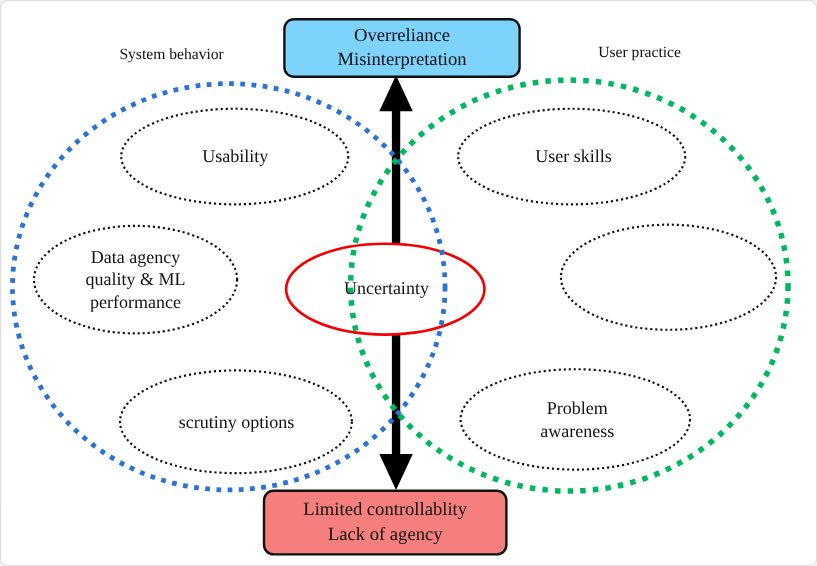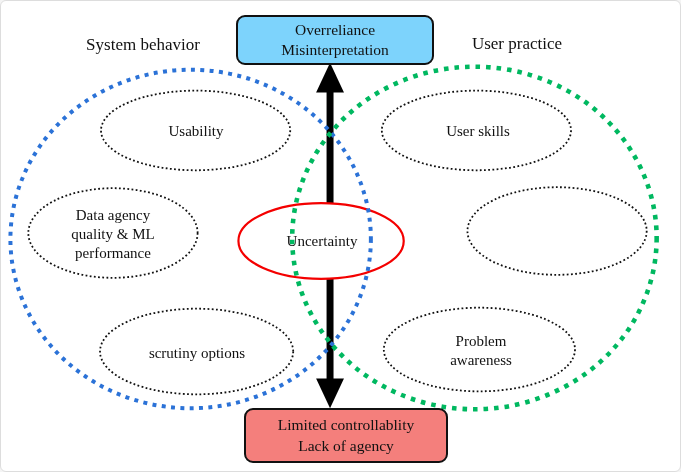--- a/index.html
+++ b/index.html
@@ -16,21 +16,21 @@
   .layer{position:absolute;left:0;top:0;width:100%;height:100%;}
   .lbl{
     position:absolute;
     transform:translate(-50%,-50%);
     text-align:center;
     font-size:15px;
     line-height:1.25;
     white-space:nowrap;
   }
   .lbl span{display:block;}
-  .heading{font-size:17px;}
+  .heading{font-size:13px;}
   .redbox{
     position:absolute;
     display:flex;flex-direction:column;align-items:center;justify-content:center;
     border:2.5px solid #111;
     border-radius:9px;
     font-size:15.5px;
     line-height:1.3;
     text-align:center;
     box-sizing:border-box;
   }
@@ -55,28 +55,28 @@
 
     <ellipse cx="195" cy="130" rx="95" ry="40" fill="none" stroke-width="1.8" stroke-dasharray="1.8 2.4" stroke="#111111"></ellipse>
     <ellipse cx="112" cy="233" rx="85" ry="45" fill="none" stroke-width="1.8" stroke-dasharray="1.8 2.4" stroke="#111111"></ellipse>
     <ellipse cx="196" cy="352" rx="97" ry="43" fill="none" stroke-width="1.8" stroke-dasharray="1.8 2.4" stroke="#111111"></ellipse>
     <ellipse cx="477" cy="130" rx="95" ry="40" fill="none" stroke-width="1.8" stroke-dasharray="1.8 2.4" stroke="#111111"></ellipse>
     <ellipse cx="558" cy="231" rx="90" ry="44" fill="none" stroke-width="1.8" stroke-dasharray="1.8 2.4" stroke="#111111"></ellipse>
     <ellipse cx="480" cy="350" rx="96" ry="42" fill="none" stroke-width="1.8" stroke-dasharray="1.8 2.4" stroke="#111111"></ellipse>
   </svg>
 
   <div class="lbl heading" style="left:142px;top:44px;">System behavior</div>
-  <div class="lbl heading" style="left:516px;top:43px;">User practice</div>
+  <div class="lbl heading" style="left:532px;top:43px;">User practice</div>
 
   <div class="redbox" style="left: 235px; top: 14px; width: 198px; height: 50px; background: #7dd3fc; border-color: rgb(17, 17, 17);">
     <span>Overreliance</span>
     <span>Misinterpretation</span>
   </div>
 
-  <div class="redbox" style="left: 243px; top: 407px; width: 204px; height: 55px; background: rgb(244, 127, 124); border-color: rgb(17, 17, 17);">
+  <div class="redbox" style="left: 218px; top: 407px; width: 204px; height: 55px; background: rgb(244, 127, 124); border-color: rgb(17, 17, 17);">
     <span>Limited controllablity</span>
     <span>Lack of agency</span>
   </div>
 
   <div class="lbl" style="left:195px;top:130px;">Usability</div>
 
   <div class="lbl" style="left:112px;top:233px;">
     <span>Data agency</span>
     <span>quality &amp; ML</span>
     <span>performance</span>

